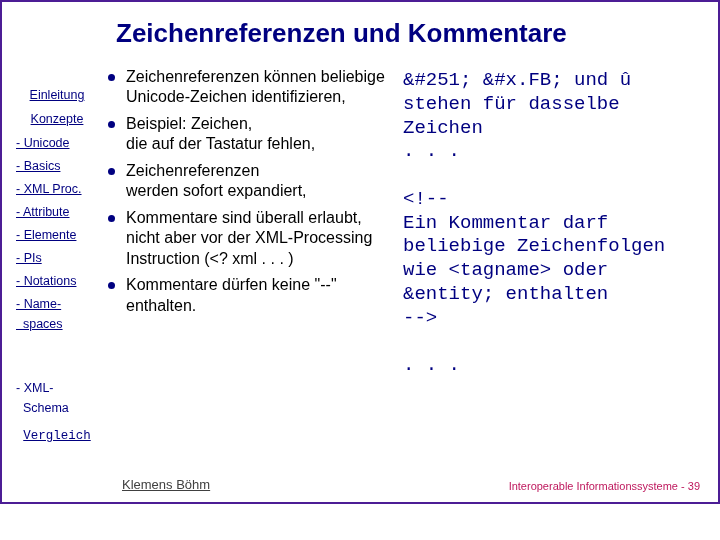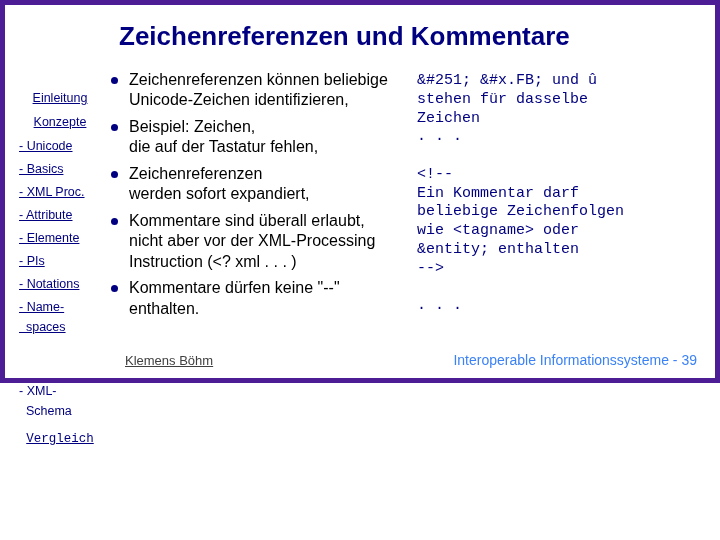--- a/index.html
+++ b/index.html
@@ -5,22 +5,22 @@
   * { box-sizing: border-box; margin: 0; padding: 0; }
   html, body { width: 720px; height: 540px; }
   body {
     background: #fff;
     font-family: Arial, Helvetica, sans-serif;
     color: #000;
     position: relative;
   }
   .slide {
     width: 720px;
-    height: 383px;
-    border: 5px solid #4c1d95;
+    height: 504px;
+    border: 2px solid #4c1d95;
     padding: 10px 18px 46px 14px;
     position: relative;
   }
   .title {
     font-size: 26px;
     font-weight: bold;
     color: #000080;
     margin: 6px 0 18px 100px;
   }
   .body {
@@ -37,21 +37,21 @@
     padding-top: 18px;
   }
   .sidebar .top { margin-bottom: 4px; text-align: center; }
   .sidebar .sub { margin-bottom: 3px; }
   .sidebar a { color: #000080; text-decoration: underline; }
   .sidebar .plain { text-decoration: none; margin-top: 44px; }
   .main {
     flex: 1 1 auto;
     display: flex;
     flex-direction: row;
-    gap: 16px;
+    gap: 5px;
   }
   .bullets {
     width: 290px;
     font-size: 16px;
     color: #000;
     line-height: 1.28;
   }
   .bullets li {
     list-style: none;
     position: relative;
@@ -64,40 +64,40 @@
     left: 0;
     top: 7px;
     width: 7px;
     height: 7px;
     background: #000080;
     border-radius: 50%;
   }
   .code {
     flex: 1;
     font-family: "Courier New", monospace;
-    font-size: 15px;
+    font-size: 19px;
     color: #000080;
     white-space: pre-wrap;
     line-height: 1.25;
     padding-top: 2px;
   }
   .footer-left {
     position: absolute;
     left: 120px;
     bottom: 10px;
     font-size: 13px;
     color: #404040;
     text-decoration: underline;
   }
   .footer-right {
     position: absolute;
     right: 18px;
     bottom: 10px;
-    font-size: 14px;
-    color: #3b82f6;
+    font-size: 11px;
+    color: #be185d;
   }
 </style>
 </head>
 <body>
 
 <div class="slide">
 
   <div class="title">Zeichenreferenzen und Kommentare</div>
 
   <div class="body">

